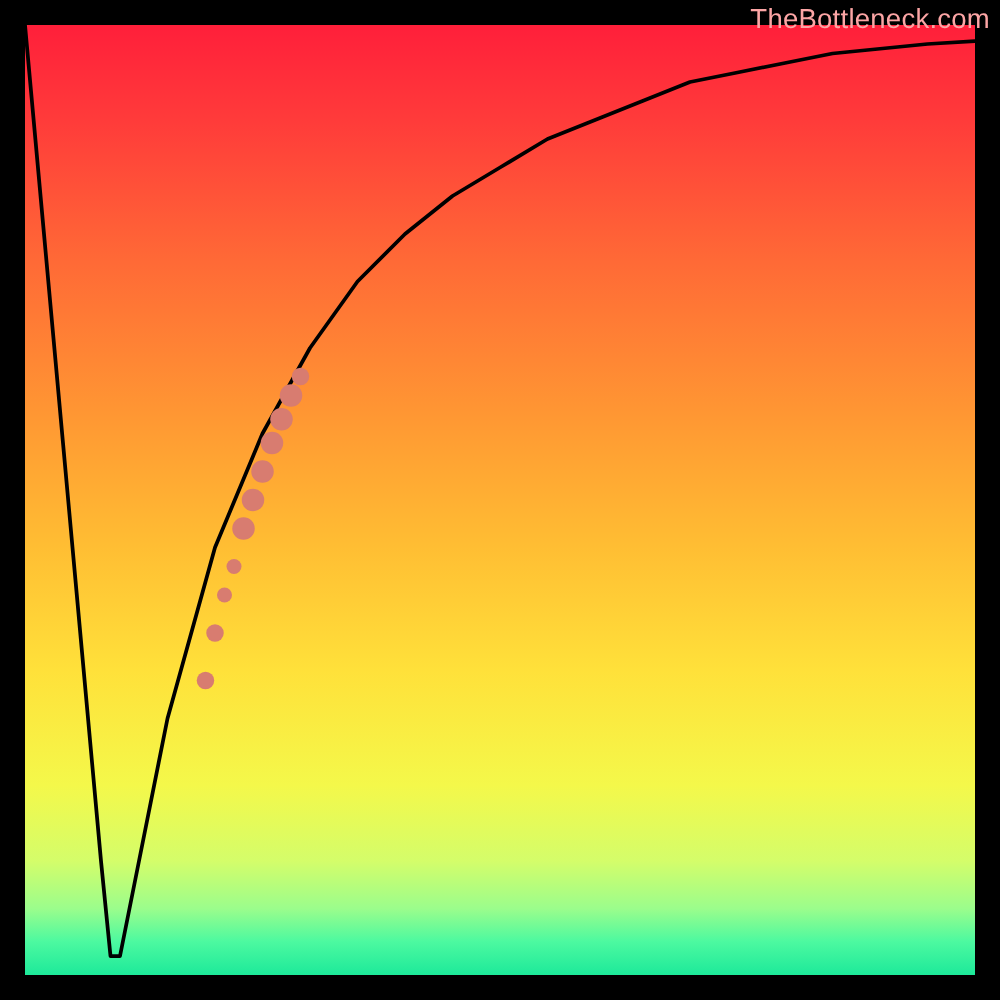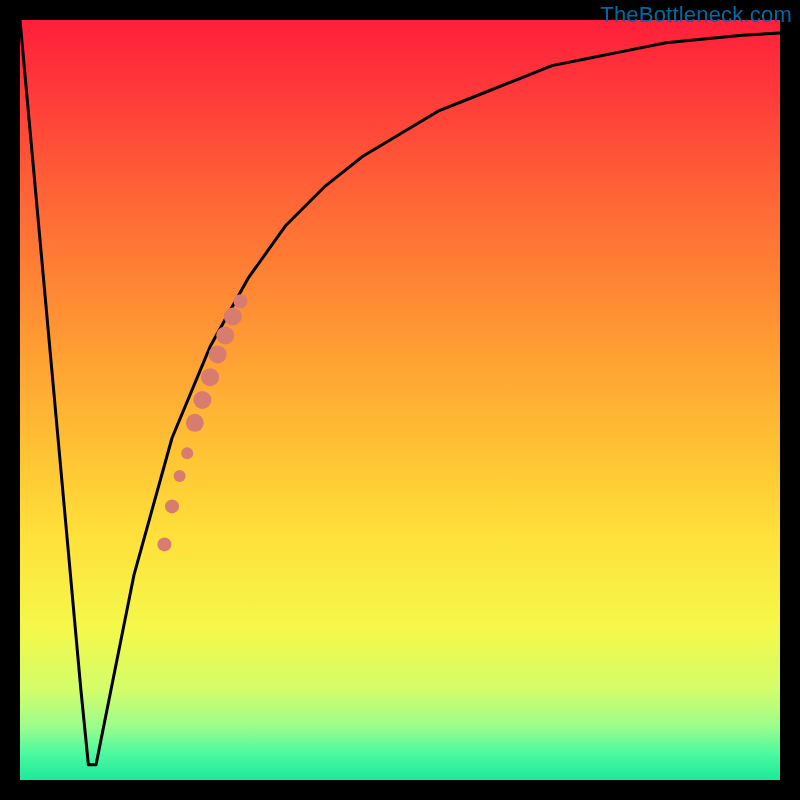--- a/index.html
+++ b/index.html
@@ -21,21 +21,21 @@
     position: absolute;
     left: 20px;
     top: 20px;
     width: 760px;
     height: 760px;
   }
   .watermark {
     position: absolute;
     top: 2px;
     right: 8px;
-    color: #0369a1;
+    color: #fca5a5;
     font-size: 22px;
     font-family: Arial, sans-serif;
     user-select: none;
     letter-spacing: 0.2px;
   }
 </style>
 </head>
 <body>
 
 <div class="frame">

